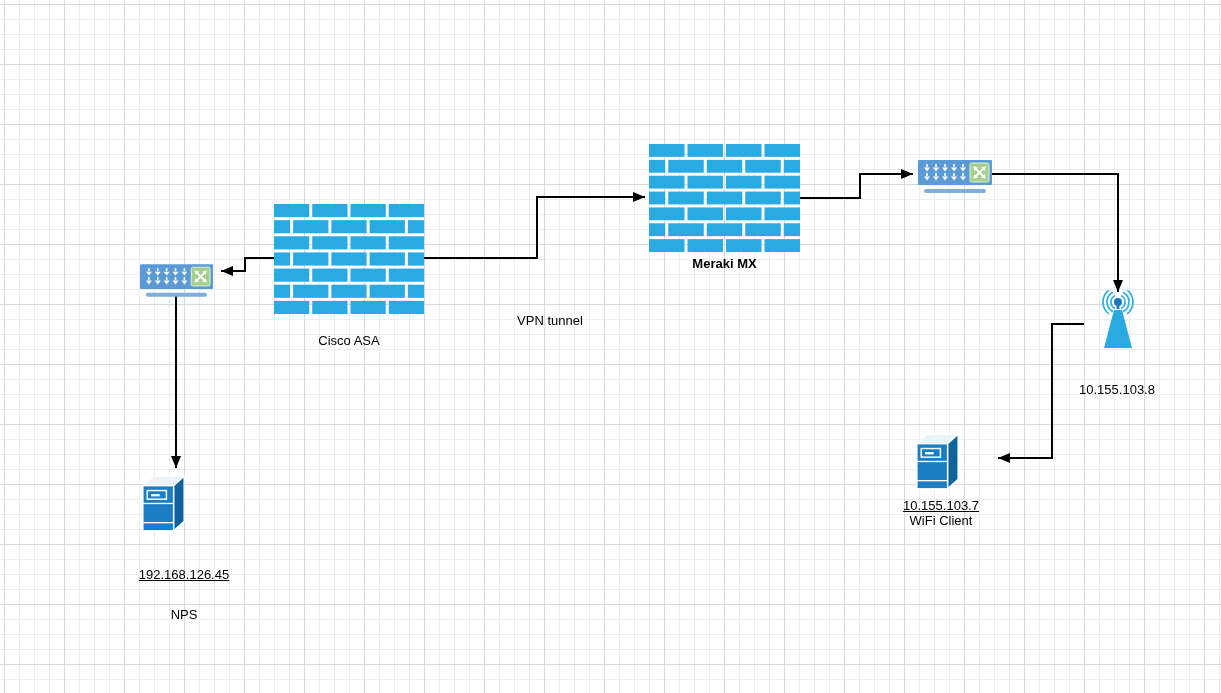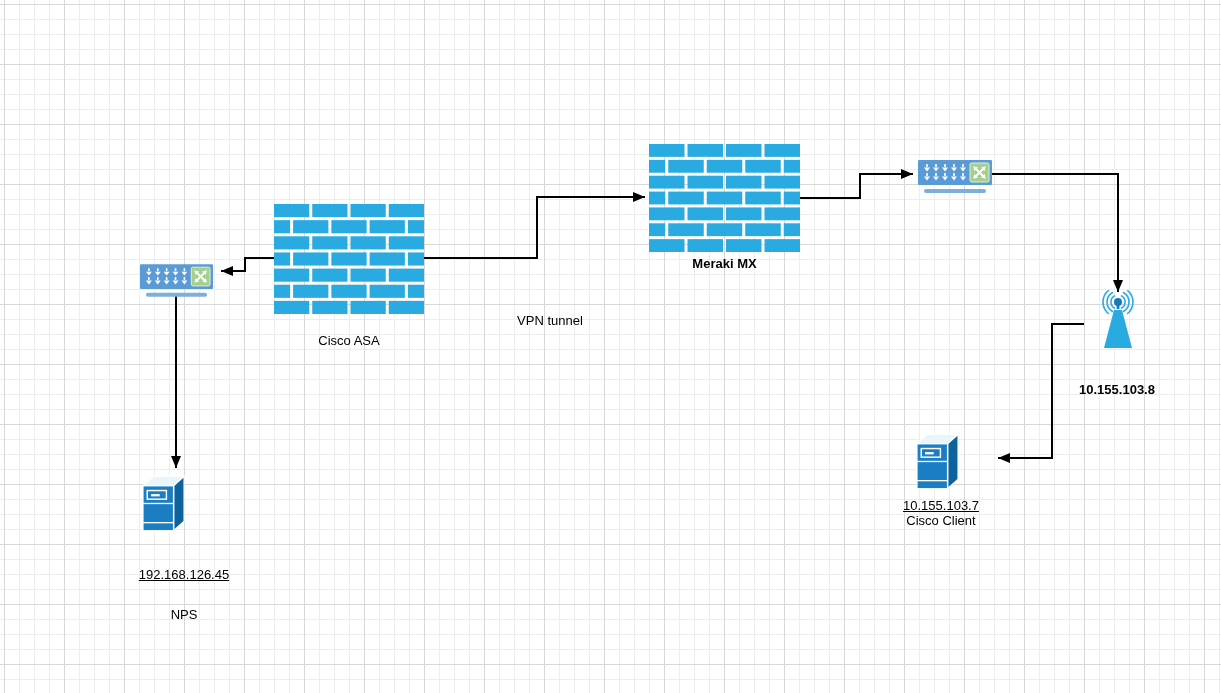--- a/index.html
+++ b/index.html
@@ -199,35 +199,35 @@
         <path d="M 13.4,0.5  A 15 15 0 0 0 13.4,23.5"></path>
         <path d="M 26.5,5.9 A 7 7 0 0 1 26.5,18.1"></path>
         <path d="M 28.5,2.5  A 11 11 0 0 1 28.5,21.5"></path>
         <path d="M 32.6,0.5  A 15 15 0 0 1 32.6,23.5"></path>
       </g>
       <rect x="21.6" y="13" width="2.8" height="6" fill="var(--antenna-ball)"></rect>
       <circle cx="23" cy="12" r="4" fill="var(--antenna-ball)"></circle>
       <polygon points="19,20 27,20 37,58 9,58" fill="var(--antenna-blue)"></polygon>
     </svg>
   </div>
-  <div class="lbl" style="left:1057px;top:382px;width:120px;font-weight:bold;">10.155.103.8</div>
+  <div class="lbl" style="left:1057px;top:382px;width:120px;">10.155.103.8</div>
 
   <div class="node" style="left:915px;top:430px;width:46px;height:62px;">
     <svg viewBox="0 0 48 62">
       <polygon points="2,13 13,3 45,3 34,13" fill="var(--server-top)" stroke="#fff" stroke-width="1.4" stroke-linejoin="round"></polygon>
       <polygon points="34,13 45,3 45,50 34,60" fill="var(--server-side)" stroke="#fff" stroke-width="1.4" stroke-linejoin="round"></polygon>
       <rect x="2" y="13" width="32" height="47" fill="var(--server-front)" stroke="#fff" stroke-width="1.4"></rect>
       <rect x="6.5" y="18" width="20" height="9" fill="none" stroke="#fff" stroke-width="1.5"></rect>
       <rect x="10.5" y="21.7" width="9" height="2.4" fill="#fff"></rect>
       <line x1="2" y1="31.5" x2="34" y2="31.5" stroke="#fff" stroke-width="1.4"></line>
       <line x1="2" y1="51.5" x2="34" y2="51.5" stroke="#fff" stroke-width="1.4"></line>
     </svg>
   </div>
   <div class="lbl" style="left:881px;top:498px;width:120px;text-decoration:underline;">10.155.103.7</div>
-  <div class="lbl" style="left:881px;top:513px;width:120px;">Cisco Client</div>
+  <div class="lbl" style="left:881px;top:513px;width:120px;">WiFi Client</div>
 
   <div class="node" style="left:141px;top:472px;width:46px;height:62px;">
     <svg viewBox="0 0 48 62">
       <polygon points="2,13 13,3 45,3 34,13" fill="var(--server-top)" stroke="#fff" stroke-width="1.4" stroke-linejoin="round"></polygon>
       <polygon points="34,13 45,3 45,50 34,60" fill="var(--server-side)" stroke="#fff" stroke-width="1.4" stroke-linejoin="round"></polygon>
       <rect x="2" y="13" width="32" height="47" fill="var(--server-front)" stroke="#fff" stroke-width="1.4"></rect>
       <rect x="6.5" y="18" width="20" height="9" fill="none" stroke="#fff" stroke-width="1.5"></rect>
       <rect x="10.5" y="21.7" width="9" height="2.4" fill="#fff"></rect>
       <line x1="2" y1="31.5" x2="34" y2="31.5" stroke="#fff" stroke-width="1.4"></line>
       <line x1="2" y1="51.5" x2="34" y2="51.5" stroke="#fff" stroke-width="1.4"></line>

